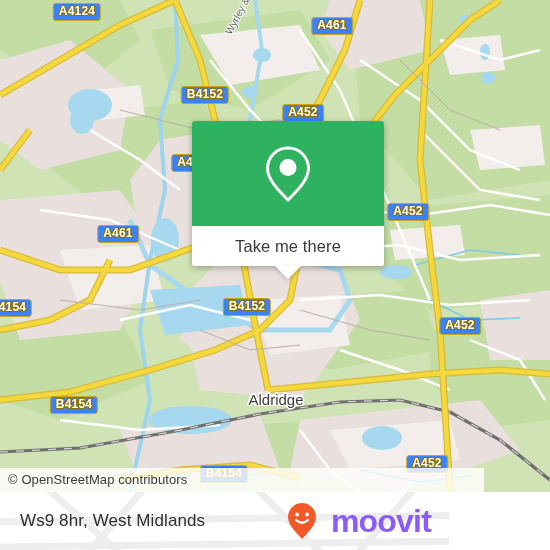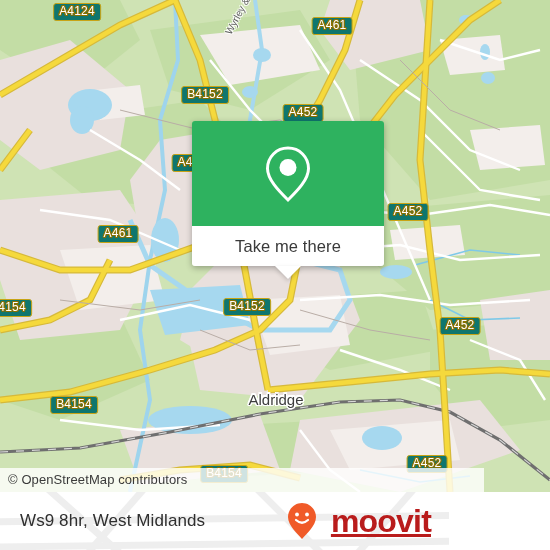--- a/index.html
+++ b/index.html
@@ -20,26 +20,26 @@
     left: 0; top: 0;
     width: 550px; height: 492px;
     overflow: hidden;
     background: #cfe3b4;
   }
   #map-svg { position: absolute; left: 0; top: 0; }
 
   
   .shield {
     position: absolute;
-    background: #0f766e;
+    background: #3b82f6;
     border: 1.6px solid #c8a415;
     border-radius: 3px;
     color: #ffffff;
     font-size: 12px;
-    font-weight: normal;
+    font-weight: bold;
     letter-spacing: 0.2px;
     padding: 1px 5px 2px 5px;
     line-height: 13px;
     white-space: nowrap;
     text-shadow:
       -1.1px 0 #8a7100, 1.1px 0 #8a7100,
       0 -1.1px #8a7100, 0 1.1px #8a7100,
       -0.8px -0.8px #8a7100, 0.8px -0.8px #8a7100,
       -0.8px 0.8px #8a7100, 0.8px 0.8px #8a7100;
     transform: translate(-50%, -50%);
@@ -143,25 +143,24 @@
     right: 18px;
     top: 50%;
     transform: translateY(-50%);
     display: flex;
     align-items: center;
     z-index: 2;
   }
   #brand-name {
     font-size: 32px;
     font-weight: bold;
-    color: #b91c1c;
+    color: #8b5cf6;
     letter-spacing: -0.8px;
     margin-left: 14px;
     line-height: 32px;
-    text-decoration: underline;
   }
 </style>
 </head>
 <body>
 
 <div id="app">
 
   <div id="map-area">
     <svg id="map-svg" width="550" height="492" viewBox="0 0 550 492">
       <defs>

